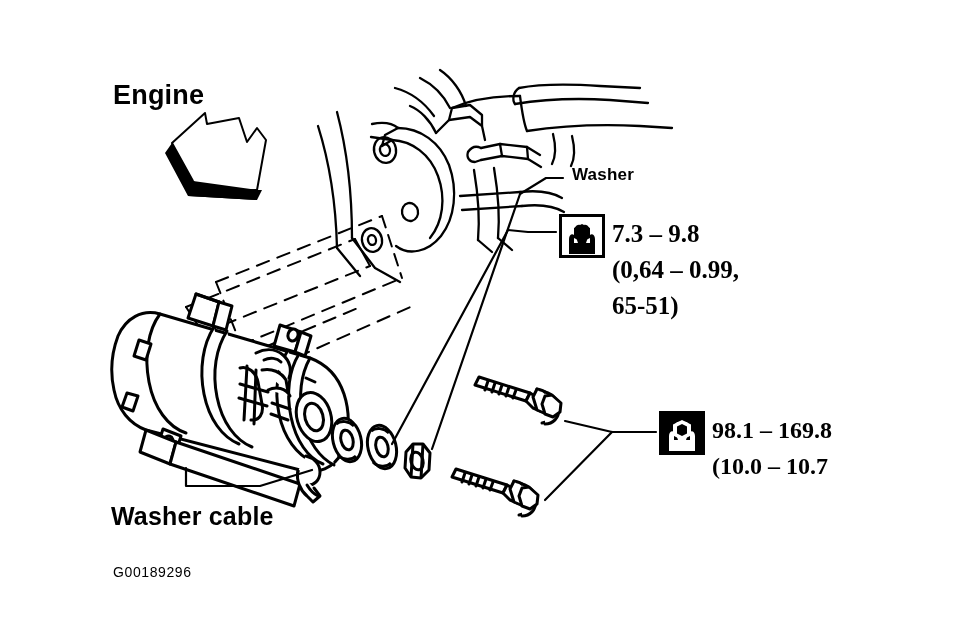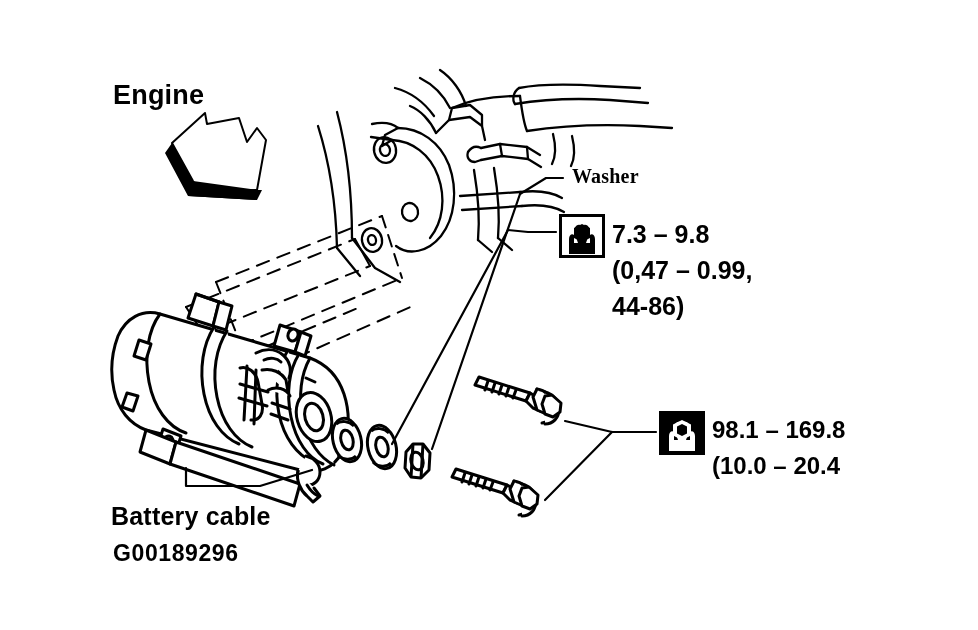--- a/index.html
+++ b/index.html
@@ -34,42 +34,41 @@
     letter-spacing: 0.2px;
   }
   #label-engine {
     left: 113px;
     top: 80px;
     font-size: 27px;
   }
   #label-washer {
     left: 572px;
     top: 165px;
-    font-size: 20px;
-    font-family: Liberation Serif, serif;
+    font-size: 17px;
   }
   #label-battery-cable {
     left: 111px;
     top: 502px;
     font-size: 25px;
   }
   #label-figure-id {
     left: 113px;
-    top: 540px;
-    font-size: 23px;
-    font-weight: bold;
+    top: 564px;
+    font-size: 14px;
+    font-weight: normal;
     letter-spacing: 0.6px;
   }
   .torque-block {
     position: absolute;
   }
   #torque-upper { left: 612px; top: 216px; }
   #torque-lower { left: 712px; top: 412px; }
   .torque-line {
-    font-family: Liberation Sans, sans-serif;
+    font-family: Liberation Serif, serif;
     font-weight: bold;
     color: #000000;
     white-space: pre;
     font-size: 25px;
     line-height: 35px;
   }
   #torque-upper .torque-line { font-size: 25px; line-height: 36px; }
   #torque-lower .torque-line { font-size: 24px; line-height: 36px; }
   .torque-icon {
     position: absolute;
@@ -292,28 +291,28 @@
              C 29 10, 32 15, 30 20 L27 29 L31 29 L31 21
              C 33 19, 36 21, 36 25 L36 40 Z" fill="#ffffff"></path>
     <path d="M23 9 L32 13.5 L32 24.5 L23 29 L14 24.5 L14 13.5 Z" fill="#ffffff"></path>
     <path d="M23 13 L28 15.5 L28 22.5 L23 25 L18 22.5 L18 15.5 Z" fill="#000000"></path>
   </svg>
 
   <div class="lbl" id="label-engine">Engine</div>
 
   <div class="lbl" id="label-washer">Washer</div>
 
-  <div class="lbl" id="label-battery-cable">Battery cable</div>
+  <div class="lbl" id="label-battery-cable">Washer cable</div>
 
   <div class="lbl" id="label-figure-id">G00189296</div>
 
   <div class="torque-block" id="torque-upper">
     <div class="torque-line">7.3 – 9.8</div>
-    <div class="torque-line">(0,47 – 0.99,</div>
-    <div class="torque-line">44-86)</div>
+    <div class="torque-line">(0,64 – 0.99,</div>
+    <div class="torque-line">65-51)</div>
   </div>
 
   <div class="torque-block" id="torque-lower">
     <div class="torque-line">98.1 – 169.8</div>
-    <div class="torque-line">(10.0 – 20.4</div>
+    <div class="torque-line">(10.0 – 10.7</div>
   </div>
 
 </div>
 
 </body></html>

